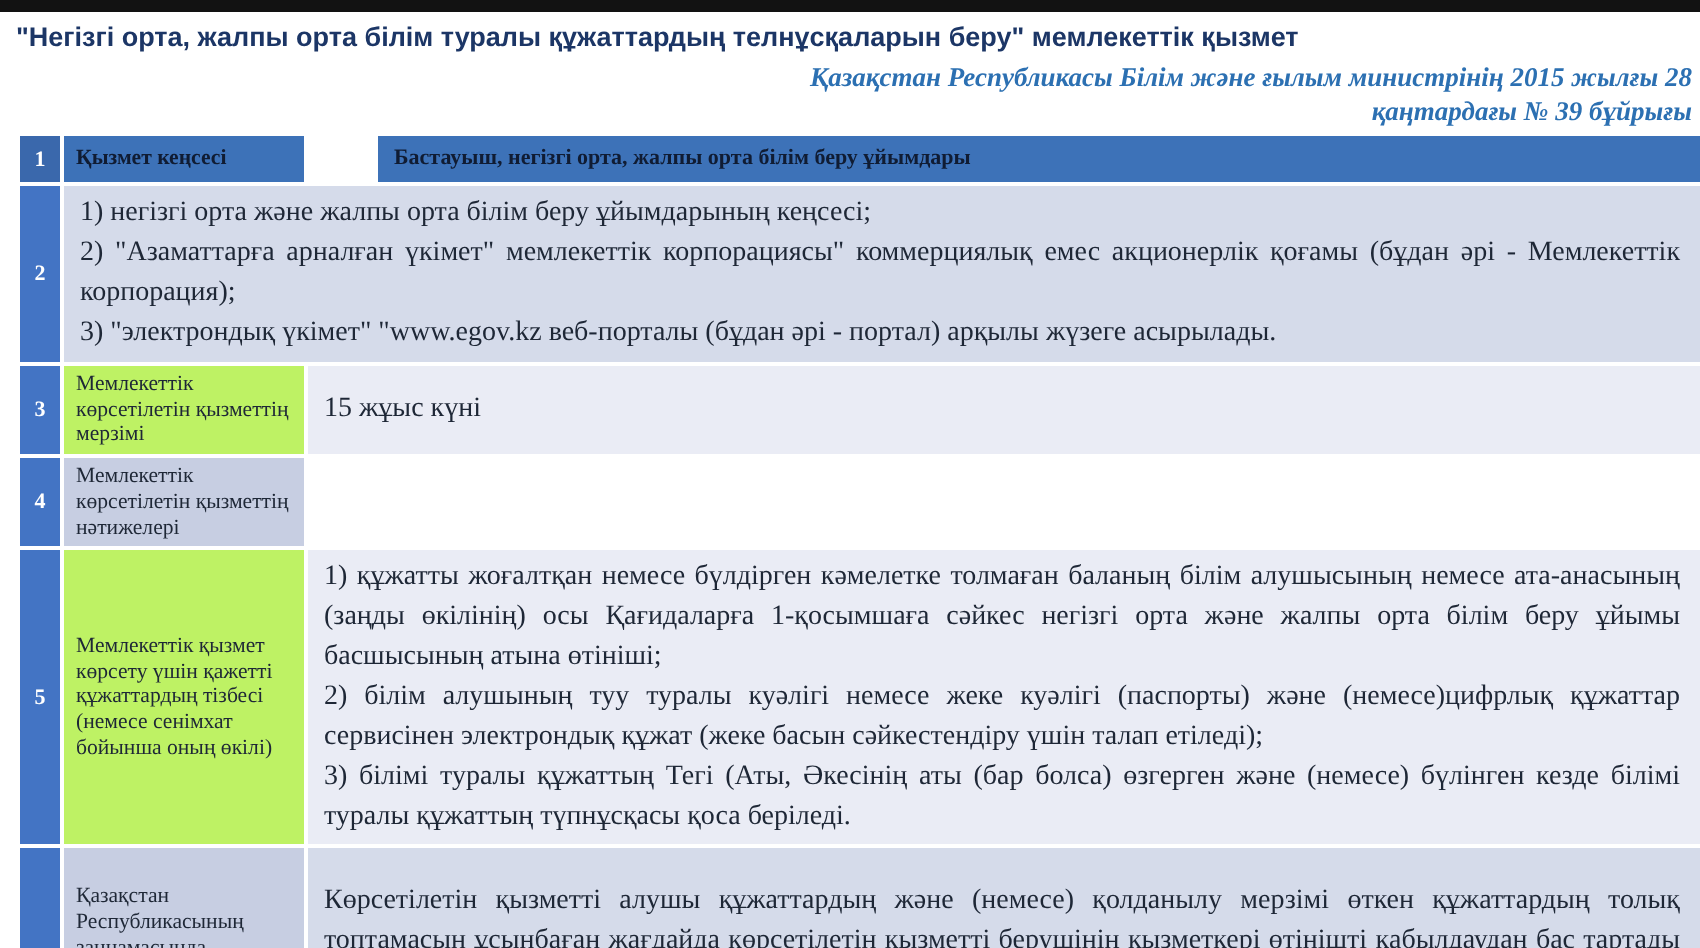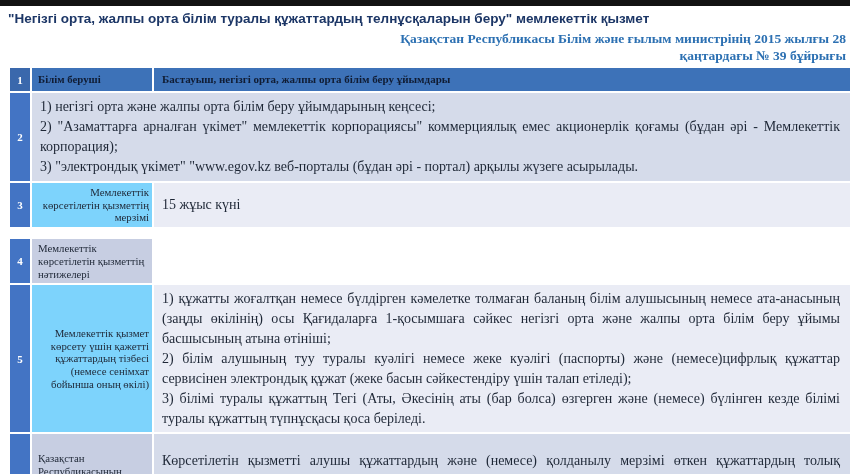--- a/index.html
+++ b/index.html
@@ -18,20 +18,21 @@
     font-family: "Liberation Sans", "DejaVu Sans", sans-serif;
     font-weight: bold;
     font-size: 13.5px;
     color: #1c3666;
   }
   .doc-subtitle {
     margin-top: 5px;
     padding-right: 4px;
     text-align: right;
     font-family: "Liberation Serif", "DejaVu Serif", serif;
+    font-style: italic;
     font-weight: bold;
     font-size: 13.5px;
     line-height: 1.25;
     color: #2c70b2;
     white-space: pre-line;
   }
   .service-table {
     margin: 3px 0 0 10px;
     width: 840px;
   }
@@ -73,51 +74,51 @@
     text-align: justify;
   }
   
   .trow.header .cell.num { background: #3a68ac; }
   .trow.header .cell.label,
   .trow.header .cell.content {
     background: #3d72b8;
     color: #101c33;
     font-weight: bold;
   }
-  .trow.header .cell.content { font-size: 11px; text-align: center; }
+  .trow.header .cell.content { font-size: 11px; text-align: center; margin-left: 35px; }
   
   .trow.dark .cell.label   { background: #c7cee2; }
   .trow.dark .cell.content { background: #d5dbea; }
-  .trow.light .cell.label   { background: #7dd3fc; text-align: right; }
+  .trow.light .cell.label   { background: #bef264; }
   .trow.light .cell.content { background: #eaecf5; }
   
   .r1 .cell { min-height: 22px; }
   .r2 .cell { min-height: 60px; }
   .r3 .cell { min-height: 34px; }
-  .r4 .cell { min-height: 35px; margin-top: 10px; }
+  .r4 .cell { min-height: 35px; }
   .r5 .cell { min-height: 124px; }
   .r6 .cell { min-height: 112px; }
   .r4 .cell.content { padding-left: 14px; text-align: left; }
   .r3 .cell.content { text-align: center; }
 </style>
 </head>
 <body>
 
 <div class="top-strip"></div>
 
 <div class="doc-title">"Негізгі орта, жалпы орта білім туралы құжаттардың телнұсқаларын беру" мемлекеттік қызмет</div>
 
 <div class="doc-subtitle">Қазақстан Республикасы Білім және ғылым министрінің 2015 жылғы 28
 қаңтардағы  № 39 бұйрығы</div>
 
 <div class="service-table">
 
   <div class="trow header r1">
     <div class="cell num">1</div>
-    <div class="cell label">Білім беруші</div>
+    <div class="cell label">Қызмет кеңсесі</div>
     <div class="cell content">Бастауыш, негізгі орта, жалпы орта білім беру ұйымдары</div>
   </div>
 
   <div class="trow dark r2">
     <div class="cell num">2</div>
     <div class="cell content">1) негізгі орта және жалпы орта білім беру ұйымдарының кеңсесі;
 2) "Азаматтарға арналған үкімет" мемлекеттік корпорациясы" коммерциялық емес акционерлік қоғамы (бұдан әрі - Мемлекеттік корпорация);
 3) "электрондық үкімет" "www.egov.kz веб-порталы (бұдан әрі - портал) арқылы жүзеге асырылады.</div>
   </div>
 

